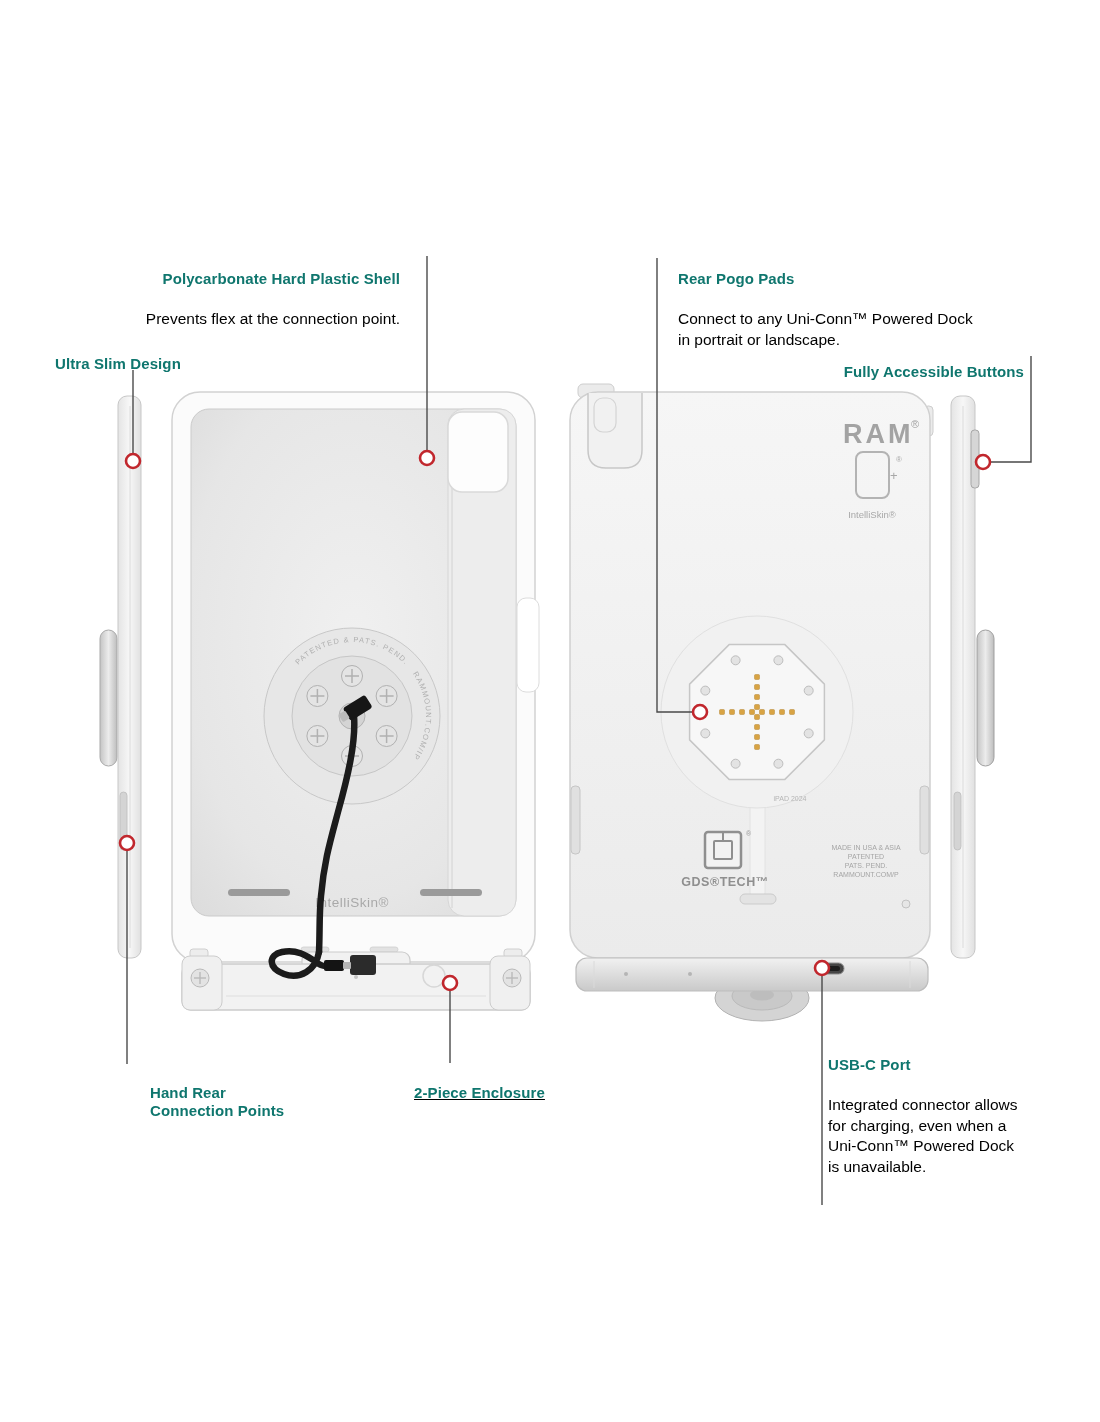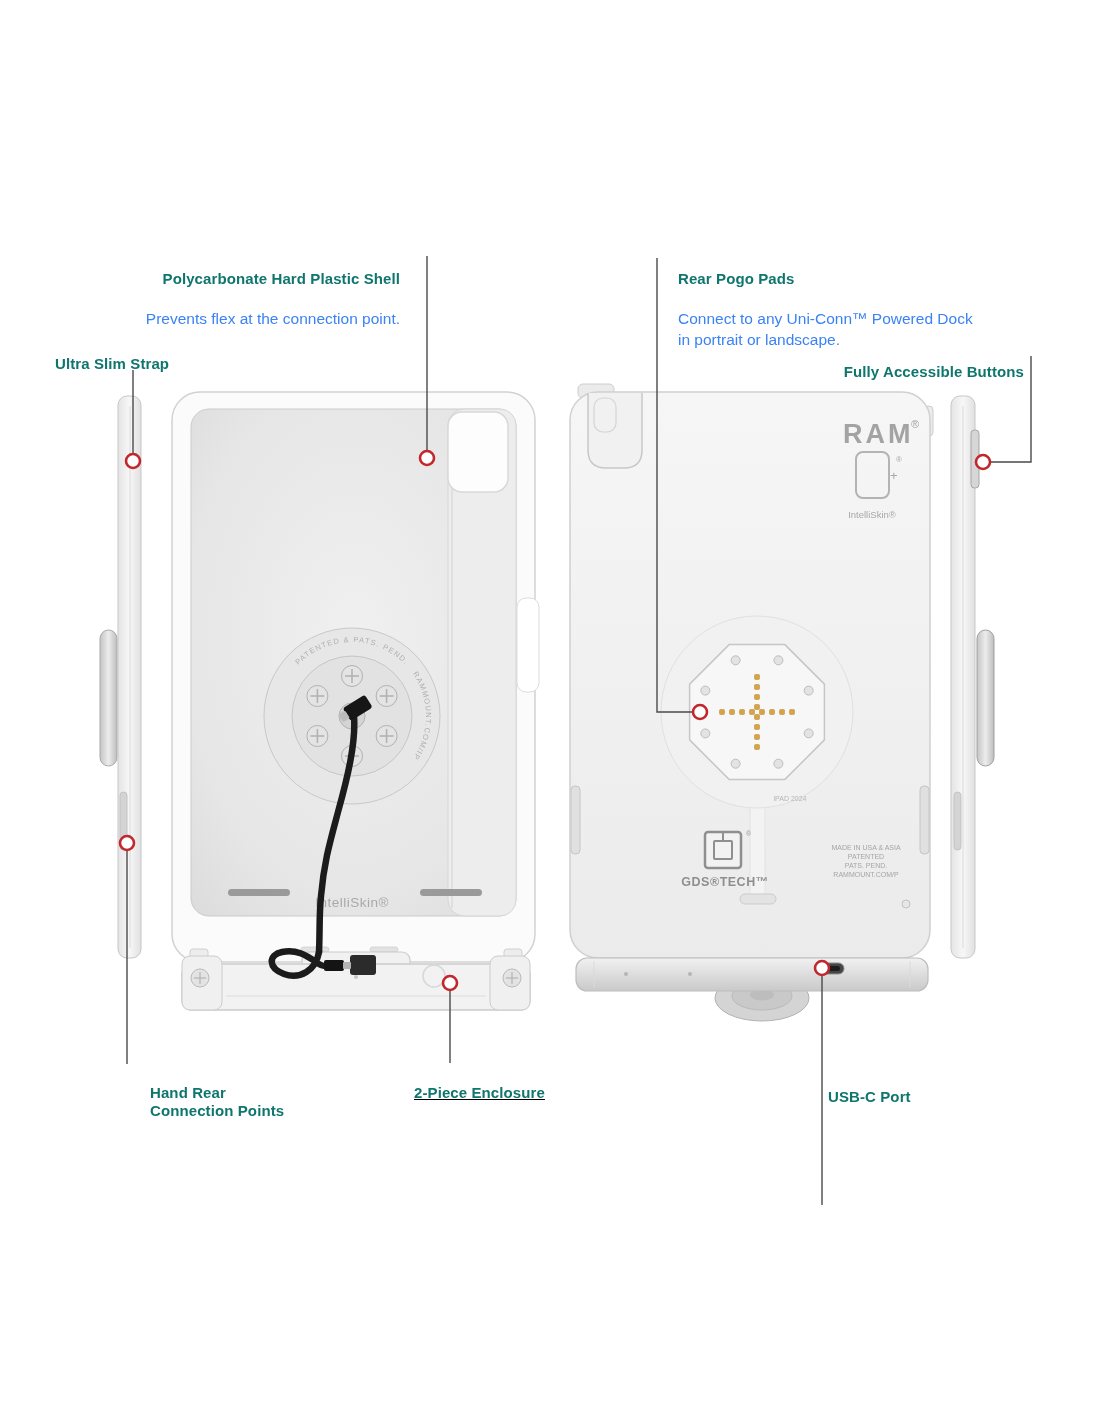--- a/index.html
+++ b/index.html
@@ -2,21 +2,21 @@
 <html><head>
 <meta charset="utf-8">
 <style>
   * { margin:0; padding:0; box-sizing:border-box; }
   html,body { background:#ffffff; }
   body { font-family:"Liberation Sans", sans-serif; }
   .canvas { position:relative; width:1100px; height:1422px; background:#ffffff; overflow:hidden; }
   .canvas > svg { position:absolute; left:0; top:0; }
   .co { position:absolute; white-space:pre-line; }
   .co-title { font-size:15px; font-weight:bold; color:#0f766e; line-height:1.2; letter-spacing:0.1px; }
-  .co-desc { font-size:15.5px; color:#3b82f6; line-height:1.33; margin-top:3px; }
+  .co-desc { font-size:15.5px; color:#000000; line-height:1.33; margin-top:3px; }
   .right { text-align:right; }
   svg text { font-family:"Liberation Sans", sans-serif; }
 </style>
 </head>
 <body>
 
 <div class="canvas">
 
 <svg width="1100" height="1422" viewBox="0 0 1100 1422">
   <defs>
@@ -241,21 +241,21 @@
     <circle cx="822" cy="968" r="7"></circle>
   </g>
 </svg>
 
 <div class="co right" style="left:60px; top:252px; width:340px;">
   <div class="co-title">Polycarbonate Hard Plastic Shell</div>
   <div class="co-desc">Prevents flex at the connection point.</div>
 </div>
 
 <div class="co" style="left:55px; top:337px;">
-  <div class="co-title">Ultra Slim Strap</div>
+  <div class="co-title">Ultra Slim Design</div>
 </div>
 
 <div class="co" style="left:678px; top:252px; width:340px;">
   <div class="co-title">Rear Pogo Pads</div>
   <div class="co-desc">Connect to any Uni-Conn™ Powered Dock
 in portrait or landscape.</div>
 </div>
 
 <div class="co right" style="left:760px; top:345px; width:264px;">
   <div class="co-title">Fully Accessible Buttons</div>
@@ -263,17 +263,21 @@
 
 <div class="co" style="left:150px; top:1066px;">
   <div class="co-title">Hand Rear
 Connection Points</div>
 </div>
 
 <div class="co" style="left:414px; top:1066px;text-decoration:underline;">
   <div class="co-title">2-Piece Enclosure</div>
 </div>
 
-<div class="co" style="left:828px; top:1070px; width:252px;">
+<div class="co" style="left:828px; top:1038px; width:252px;">
   <div class="co-title">USB-C Port</div>
+  <div class="co-desc">Integrated connector allows
+for charging, even when a
+Uni-Conn™ Powered Dock
+is unavailable.</div>
 </div>
 
 </div>
 
 </body></html>

